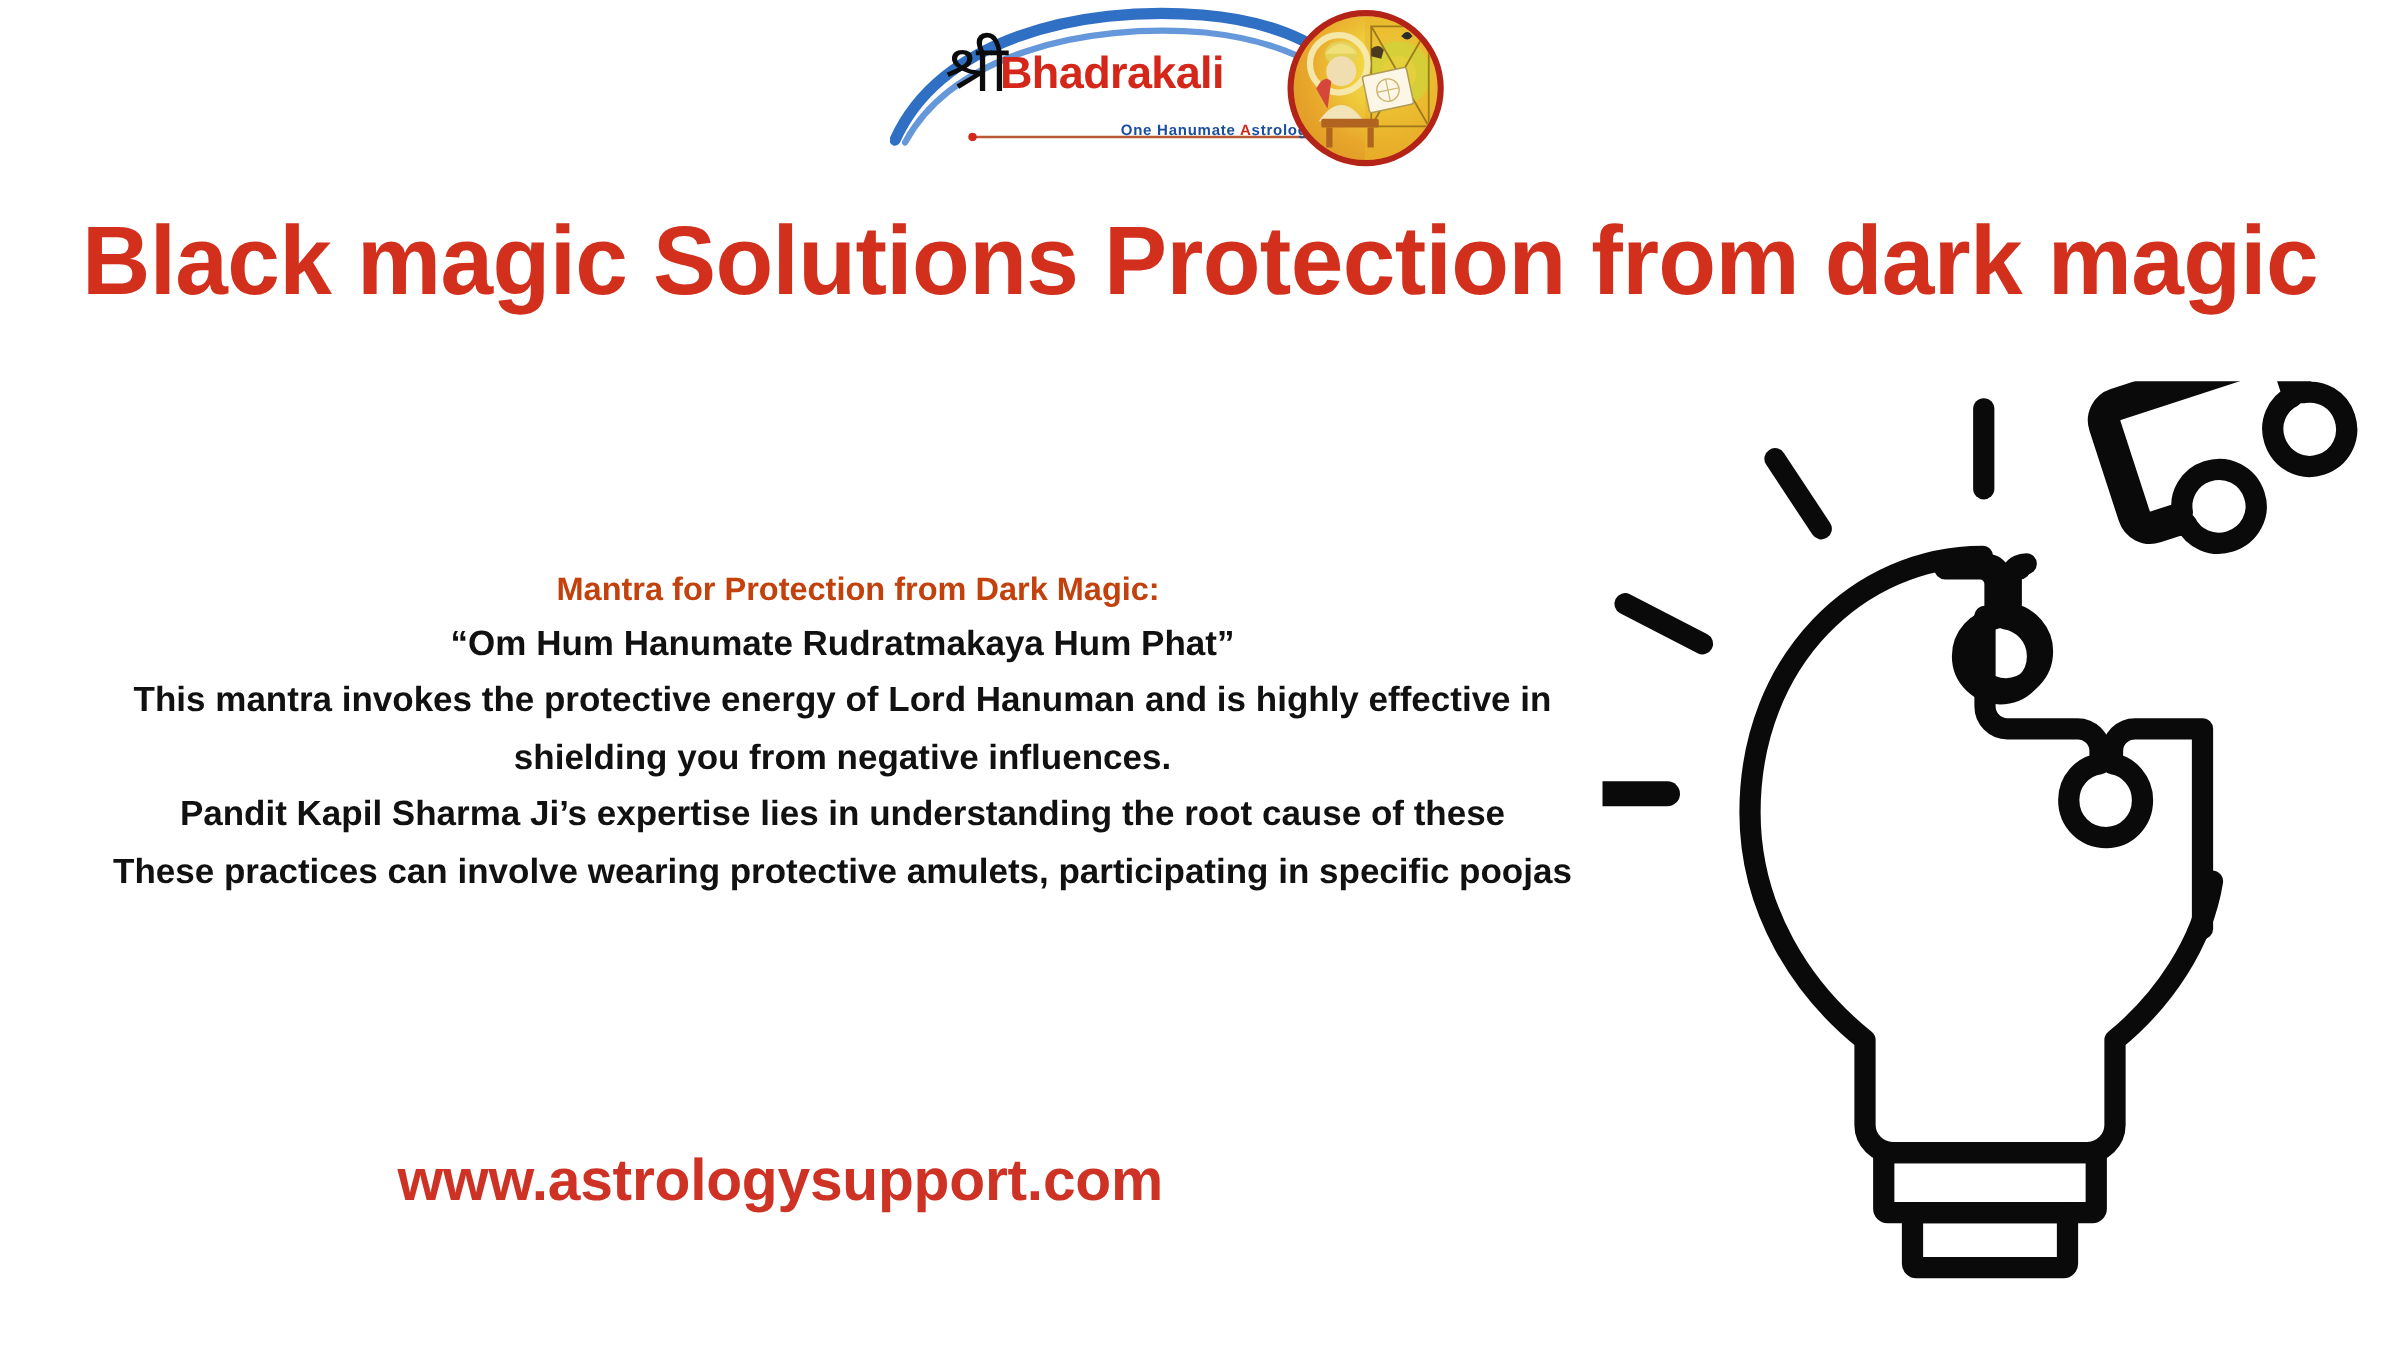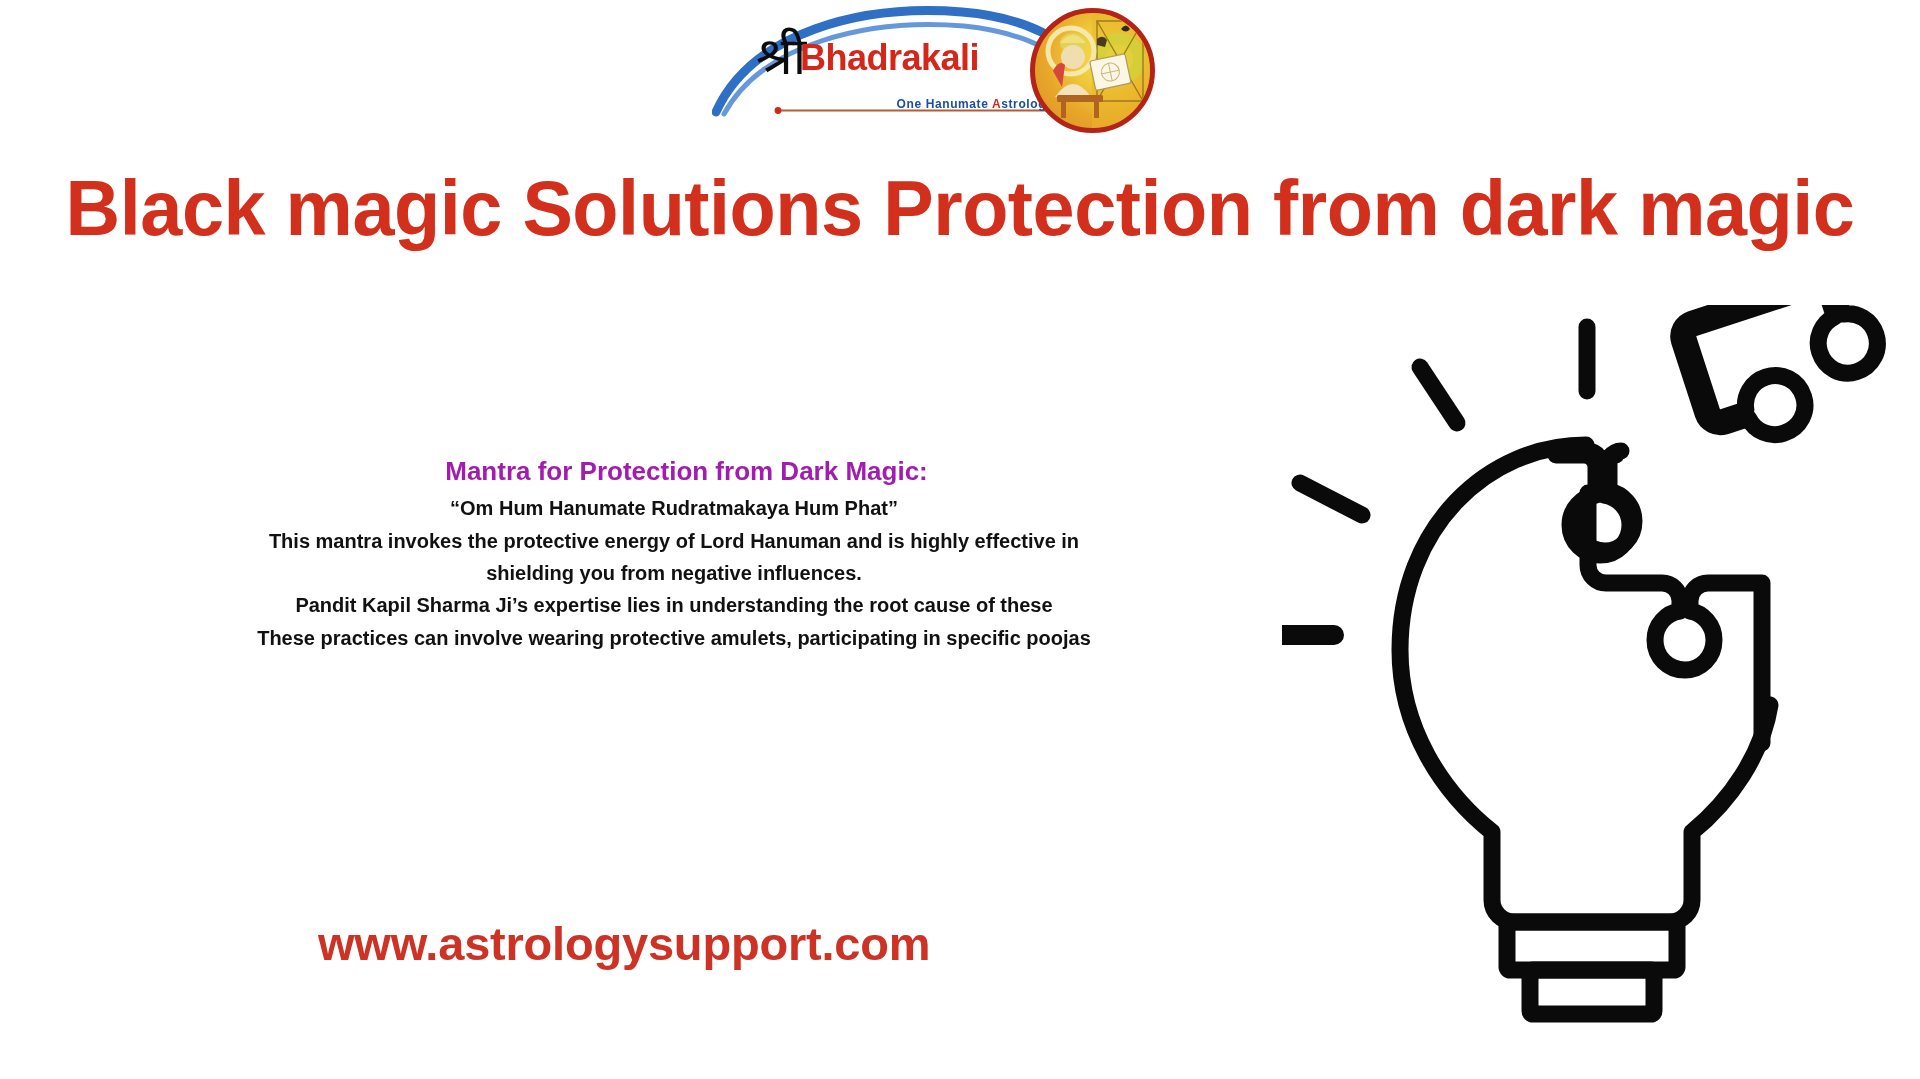--- a/index.html
+++ b/index.html
@@ -116,28 +116,28 @@
     position: absolute;
     left: 0px;
     top: 450px;
     width: 1348px;
     text-align: center;
   }
   .mantra-heading {
     font-family: "Liberation Sans", sans-serif;
     font-weight: bold;
     font-size: 26px;
-    color: #a21caf;
+    color: #c2410c;
     line-height: 1.62;
     margin-left: 25px;
   }
   .body-line {
     font-family: "Liberation Sans", sans-serif;
     font-weight: bold;
-    font-size: 20px;
+    font-size: 28px;
     color: #111111;
     line-height: 1.62;
   }
 
   
   .website {
     position: absolute;
     left: 318px;
     top: 916px;
     font-family: "Liberation Sans", sans-serif;

